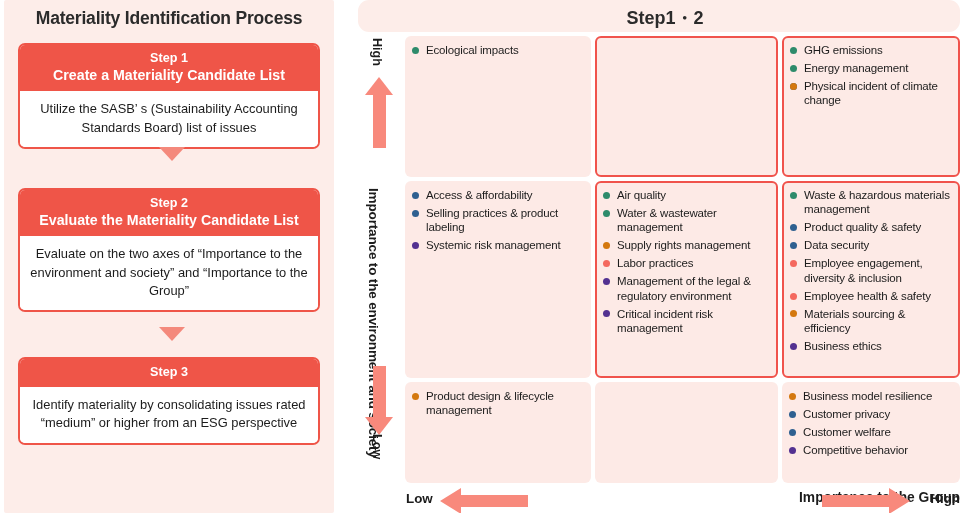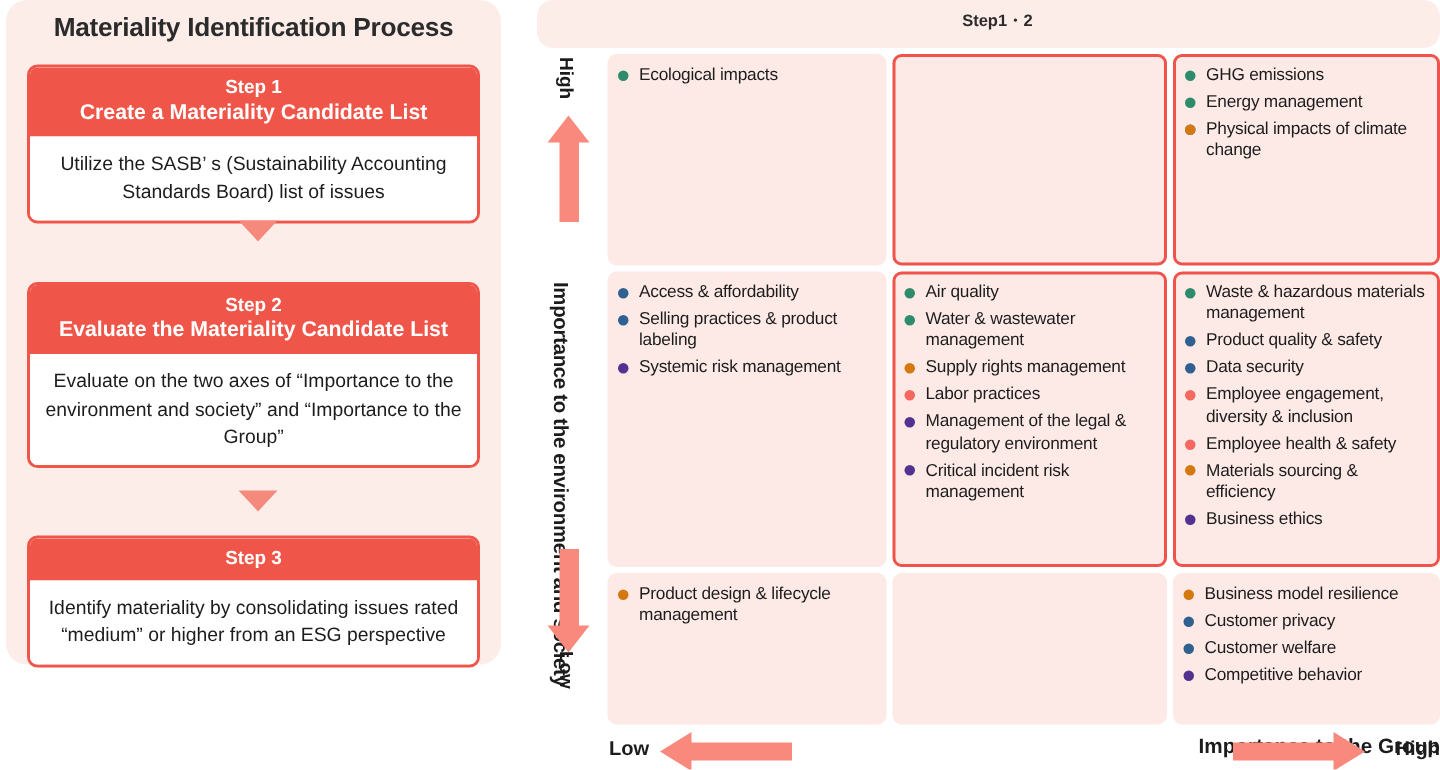--- a/index.html
+++ b/index.html
@@ -6,23 +6,23 @@
   html, body {
     width: 960px; height: 513px;
     background: #ffffff;
     font-family: "Liberation Sans", sans-serif;
     overflow: hidden;
   }
   #root { position: relative; width: 960px; height: 513px; }
 
   
   #left-panel {
-    position: absolute; left: 4px; top: 0; width: 330px; height: 443px;
+    position: absolute; left: 4px; top: 0; width: 330px; height: 513px;
     background: #fdede9;
-    border-radius: 14px;
+    border-radius: 2px;
   }
   #process-title {
     position: absolute; left: 0; top: 8px; width: 330px;
     text-align: center;
     font-size: 17.5px; font-weight: bold; color: #2b2b2b;
     letter-spacing: -0.2px;
   }
   .step-block {
     position: absolute; left: 14px; width: 302px;
     border: 2.5px solid #ef5548;
@@ -60,21 +60,21 @@
   
   #right-panel { position: absolute; left: 340px; top: 0; width: 620px; height: 513px; }
   #matrix-header {
     position: absolute; left: 18px; top: 0; width: 602px; height: 32px;
     background: #fdede9;
     border-radius: 11px;
   }
   #matrix-title {
     position: absolute; left: 18px; top: 6px; width: 602px;
     text-align: center;
-    font-size: 11px; font-weight: bold; color: #2b2b2b; padding-left: 12px;
+    font-size: 18px; font-weight: bold; color: #2b2b2b; padding-left: 12px;
   }
 
   
   #y-axis { position: absolute; left: 14px; top: 36px; width: 48px; height: 448px; }
   .v-label {
     position: absolute;
     writing-mode: vertical-rl;
     text-orientation: mixed;
     font-weight: bold;
     color: #1c1c1c;
@@ -237,21 +237,21 @@
           </ul>
       </div>
       <div class="cell col-c row-t boxed">
         <ul class="items"></ul>
       </div>
       <div class="cell col-r row-t boxed">
         <ul class="items">
             <li><span class="dot" style="background: rgb(46, 139, 107);"></span><span>GHG emissions</span></li>
             <li><span class="dot" style="background: rgb(46, 139, 107);"></span><span>Energy management</span></li>
             <li><span class="dot" style="background: rgb(47, 96, 144);"></span></li>
-            <li><span class="dot" style="background: rgb(212, 120, 15);"></span><span>Physical impacts of climate change</span></li>
+            <li><span class="dot" style="background: rgb(212, 120, 15);"></span><span>Physical incident of climate change</span></li>
           </ul>
       </div>
 
       <div class="cell col-l row-m">
         <ul class="items">
             <li><span class="dot" style="background: rgb(47, 96, 144);"></span><span>Access &amp; affordability</span></li>
             <li><span class="dot" style="background: rgb(47, 96, 144);"></span><span>Selling practices &amp; product labeling</span></li>
             <li><span class="dot" style="background: rgb(83, 49, 145);"></span><span>Systemic risk management</span></li>
           </ul>
       </div>

